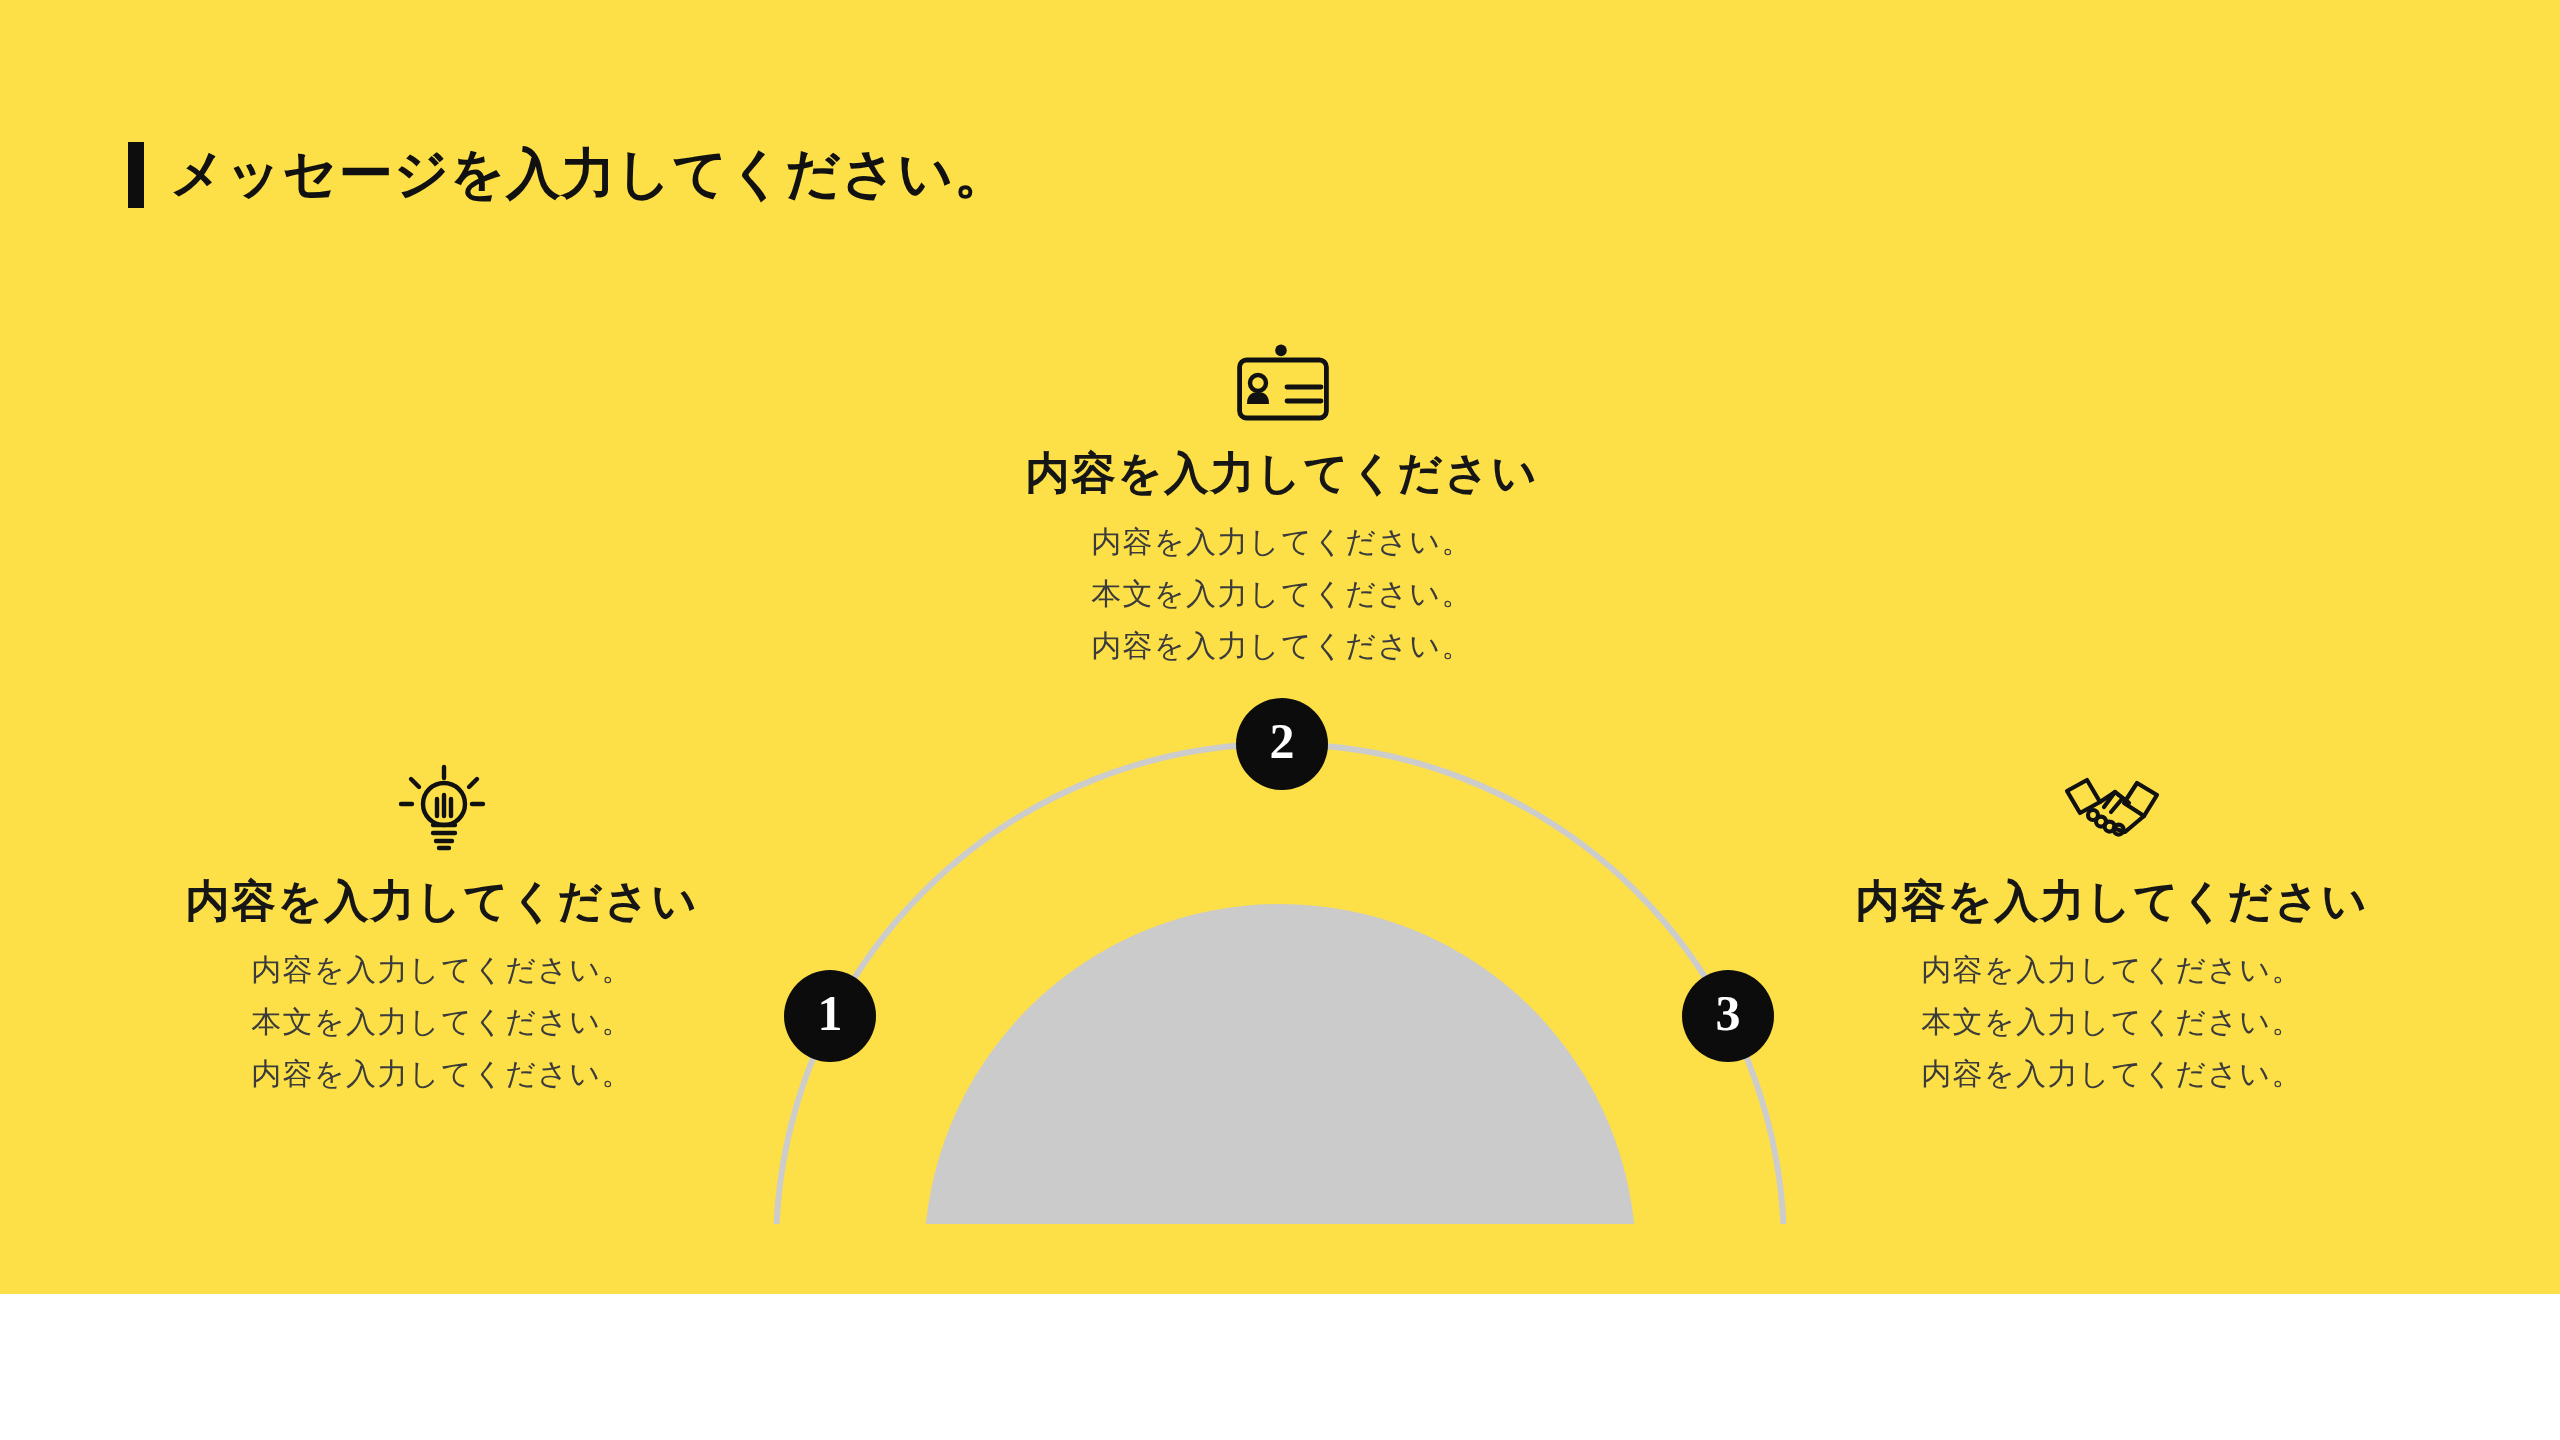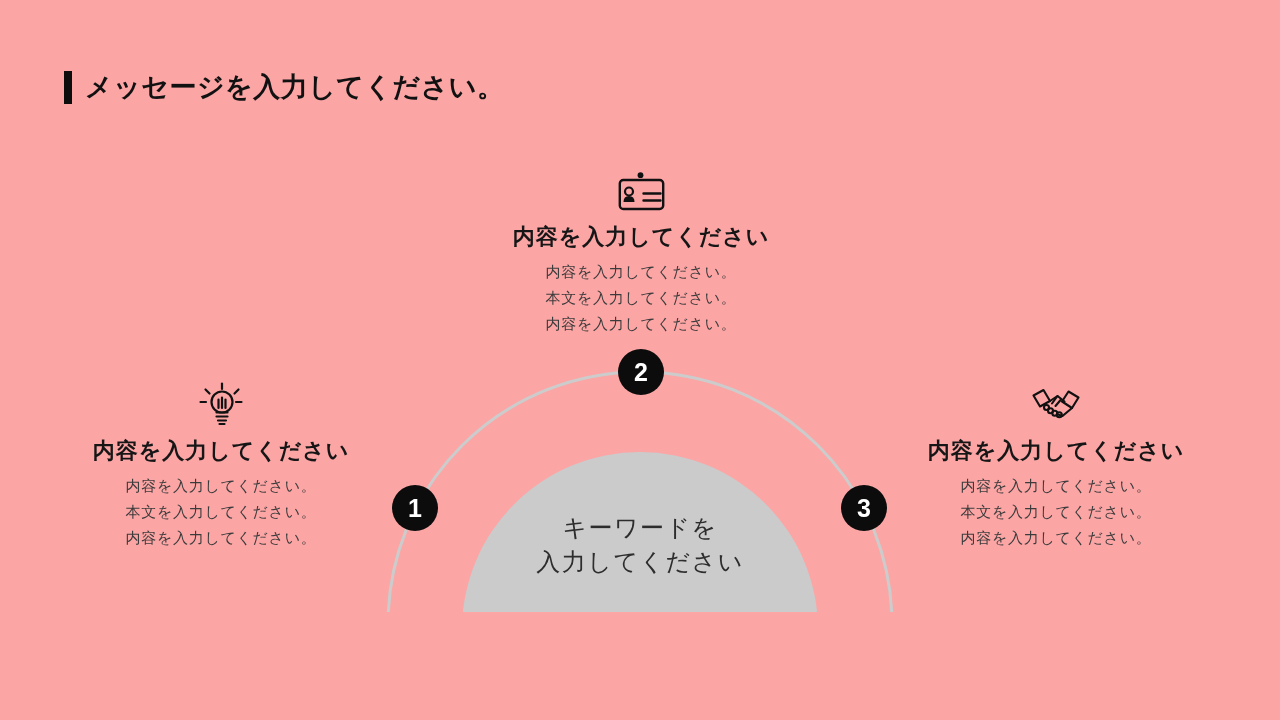--- a/index.html
+++ b/index.html
@@ -4,23 +4,24 @@
 <style>
   html, body {
     margin: 0;
     padding: 0;
     background: #ffffff;
     font-family: "Liberation Sans", "DejaVu Sans", sans-serif;
   }
   .slide {
     position: relative;
     width: 1280px;
-    height: 720px;
-    background: #fca5a5;
+    height: 647px;
+    background: #fde047;
     overflow: hidden;
+    font-family: Liberation Serif, serif;
   }
 
   
   .title-row {
     position: absolute;
     left: 64px;
     top: 69px;
     display: flex;
     align-items: center;
     gap: 13px;
@@ -130,24 +131,20 @@
     <span class="title-accent"></span>
     <h1 class="slide-title">メッセージを入力してください。</h1>
   </div>
 
   <div class="diagram-clip">
     <svg class="arc-svg" width="1280" height="612" viewBox="0 0 1280 612">
       <circle cx="640" cy="624" r="252" fill="none" stroke="#cccccc" stroke-width="3"></circle>
       <circle cx="640" cy="630" r="178" fill="#cbcbcb"></circle>
     </svg>
 
-    <div class="keyword">
-      <div>キーワードを</div>
-      <div>入力してください</div>
-    </div>
 
     <div class="badge badge-1">1</div>
     <div class="badge badge-2">2</div>
     <div class="badge badge-3">3</div>
   </div>
 
   <div class="content-block block-left">
     <span class="icon-box">
       <svg width="48" height="48" viewBox="0 0 48 48" fill="none" stroke="#111111" stroke-width="2.2" stroke-linecap="round" stroke-linejoin="round">
         <circle cx="25" cy="21" r="10.5"></circle>

